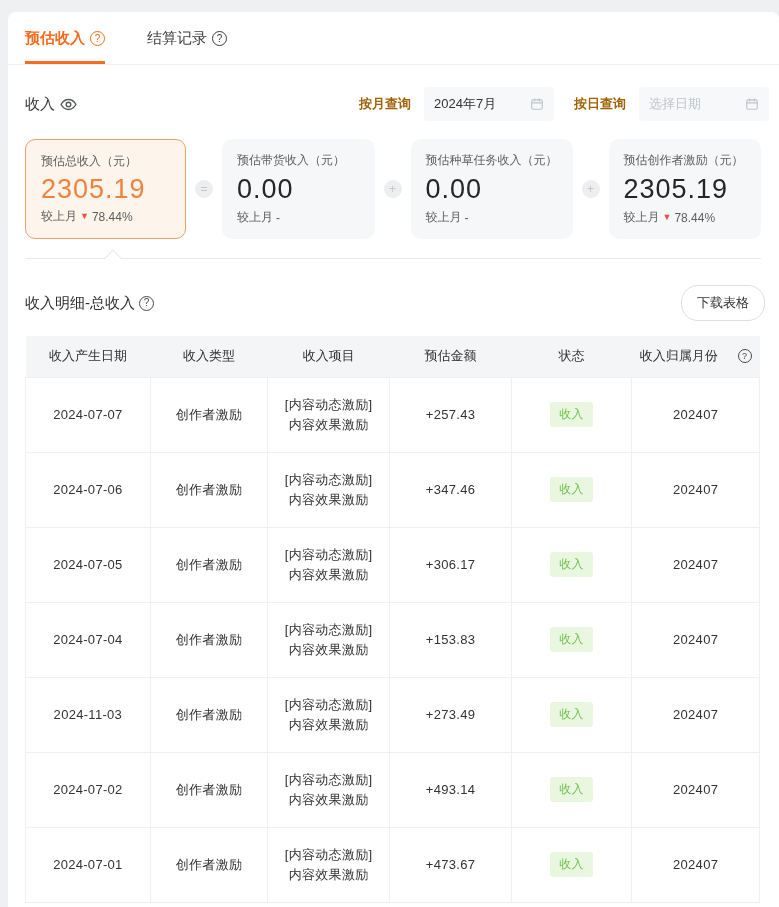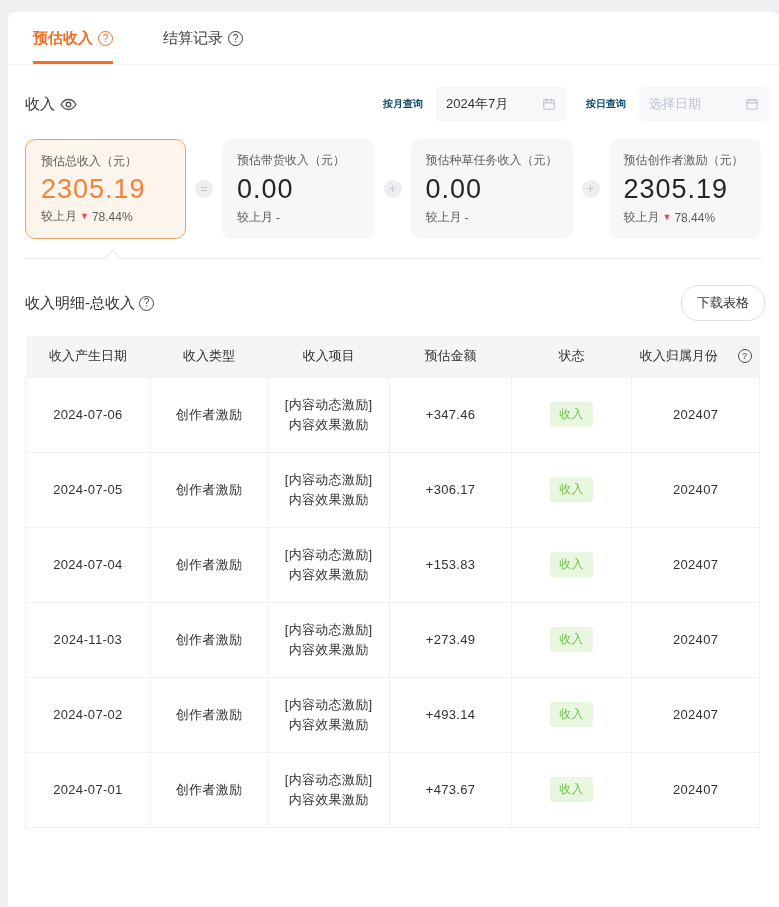--- a/index.html
+++ b/index.html
@@ -16,37 +16,37 @@
   }
   
   .tabs {
     display:flex; gap:42px;
     padding:17px 18px 0 17px;
     border-bottom:1px solid #f0f0f0;
   }
   .tab {
     display:flex; align-items:center; gap:5px;
     font-size:15px; padding-bottom:13px; cursor:pointer;
-    color:#3c3c3c; border-bottom:3px solid transparent;margin-left:8px;
+    color:#3c3c3c; border-bottom:3px solid transparent;
   }
   .tab.active { color:#f76b1c; font-weight:bold; border-bottom-color:#f76b1c; }
   .qicon {
     display:inline-flex; width:15px; height:15px;
     border:1.2px solid currentColor; border-radius:50%;
     align-items:center; justify-content:center;
     font-size:10px; font-weight:normal; line-height:1;
   }
   
   .toolbar {
     display:flex; align-items:center;
     padding:22px 10px 0 17px;
   }
   .income-label { display:flex; align-items:center; gap:5px; font-size:15px; color:#333; }
   .toolbar .spacer { flex:1; }
-  .query-label { font-size:10px; font-weight:bold; color:#0c4a6e; margin-right:13px; }
+  .query-label { font-size:13px; font-weight:bold; color:#a16207; margin-right:13px; }
   .date-box {
     width:130px; height:34px; background:#f7f8fa; border-radius:4px;
     display:flex; align-items:center; justify-content:space-between;
     padding:0 10px; font-size:13px; color:#333; cursor:pointer;
   }
   .date-box.placeholder { color:#c0c4cc; }
   .gap24 { width:20px; }
   
   .cards {
     display:flex; align-items:stretch;
@@ -252,20 +252,33 @@
         <th>状态</th>
         <th>
           <span class="th-inner">
             <span>收入归属月份</span>
             <span class="qicon">?</span>
           </span>
         </th>
       </tr>
     </thead>
     <tbody>
+  <tr>
+    <td>2024-07-07</td>
+    <td>创作者激励</td>
+    <td>
+      <div class="proj-line">[内容动态激励]</div>
+      <div class="proj-line">内容效果激励</div>
+    </td>
+    <td>+257.43</td>
+    <td>
+      <span class="badge">收入</span>
+    </td>
+    <td>202407</td>
+  </tr>
 
   <tr>
     <td>2024-07-06</td>
     <td>创作者激励</td>
     <td>
       <div class="proj-line">[内容动态激励]</div>
       <div class="proj-line">内容效果激励</div>
     </td>
     <td>+347.46</td>
     <td>

